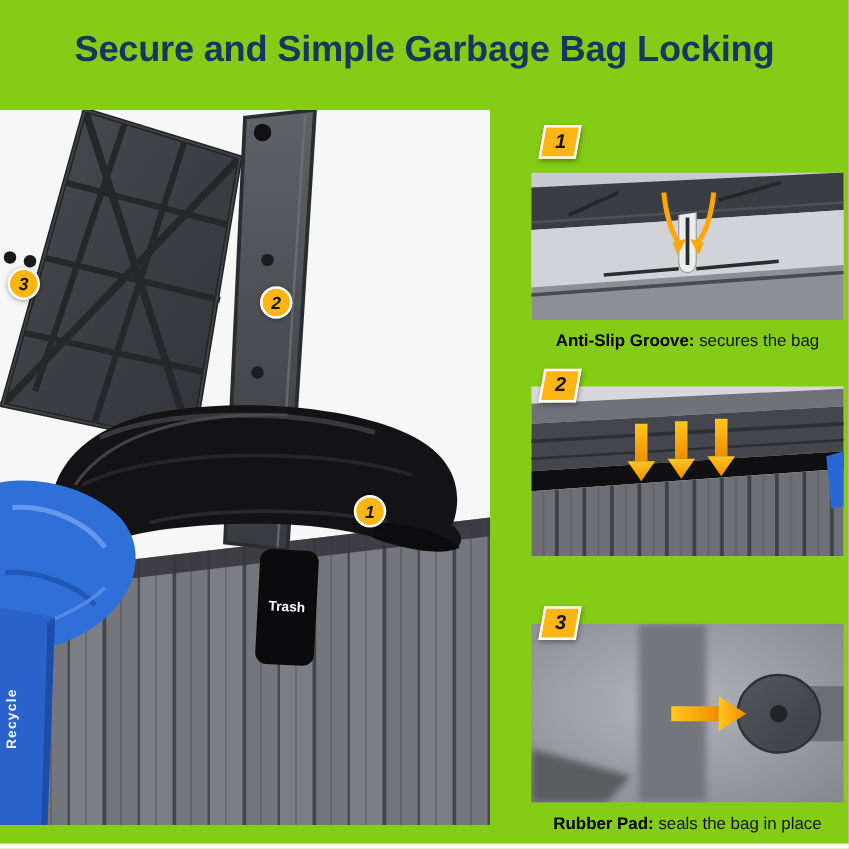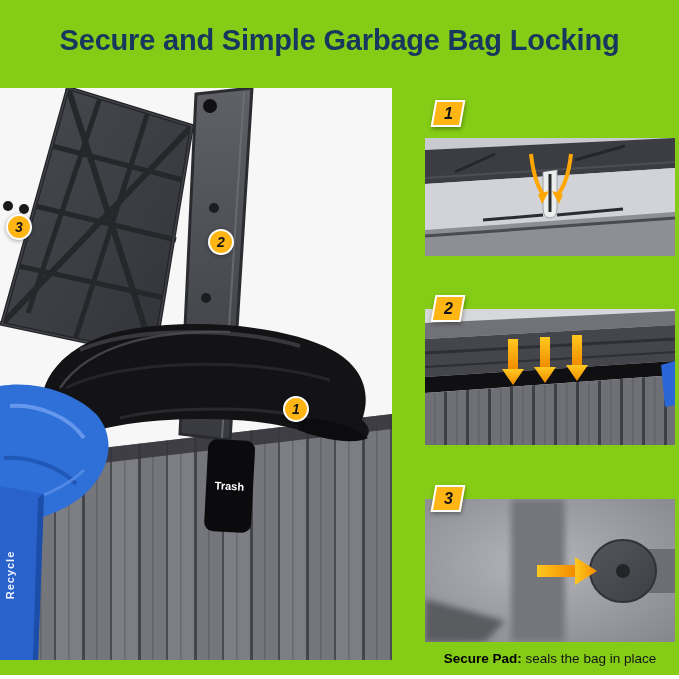--- a/index.html
+++ b/index.html
@@ -173,20 +173,21 @@
           <line x1="58" y1="82" x2="118" y2="77" stroke="#2b2c30" stroke-width="3"></line>
           <line x1="132" y1="77" x2="198" y2="71" stroke="#2b2c30" stroke-width="3"></line>
         </g>
         <g>
           <path d="M106,16 C108,34 112,48 118,56" fill="none" stroke="#FFA600" stroke-width="4"></path>
           <polygon points="113,56 124,53 117,66" fill="#FFA600"></polygon>
           <path d="M146,16 C144,34 140,48 133,56" fill="none" stroke="#FFA600" stroke-width="4"></path>
           <polygon points="138,56 127,53 134,66" fill="#FFA600"></polygon>
         </g>
       </svg>
+      <p class="caption"><b>Anti-Slip Groove:</b><span> secures the bag</span></p>
     </div>
 
     <div class="step step-2">
       <div class="step-badge">
         <span>2</span>
       </div>
       <svg class="step-photo" width="250" height="136" viewBox="0 0 250 136">
         <defs>
           <pattern id="p2slats" width="22" height="14" patternUnits="userSpaceOnUse">
             <rect width="22" height="14" fill="#6f7076"></rect>
@@ -249,17 +250,17 @@
         <g>
           <rect x="200" y="50" width="50" height="44" fill="#6d6e74"></rect>
           <ellipse cx="198" cy="72" rx="33" ry="31" fill="url(#padGrad)" stroke="#313237" stroke-width="2"></ellipse>
           <circle cx="198" cy="72" r="7" fill="#232428"></circle>
         </g>
         <g>
           <rect x="112" y="66" width="38" height="12" fill="url(#p3arrow)"></rect>
           <polygon points="150,58 150,86 172,72" fill="url(#p3arrow)"></polygon>
         </g>
       </svg>
-      <p class="caption"><b>Secure Pad:</b><span> seals the bag in place</span></p>
+      <p class="caption"><b>Rubber Pad:</b><span> seals the bag in place</span></p>
     </div>
 
   </div>
 </div>
 
 </body></html>

